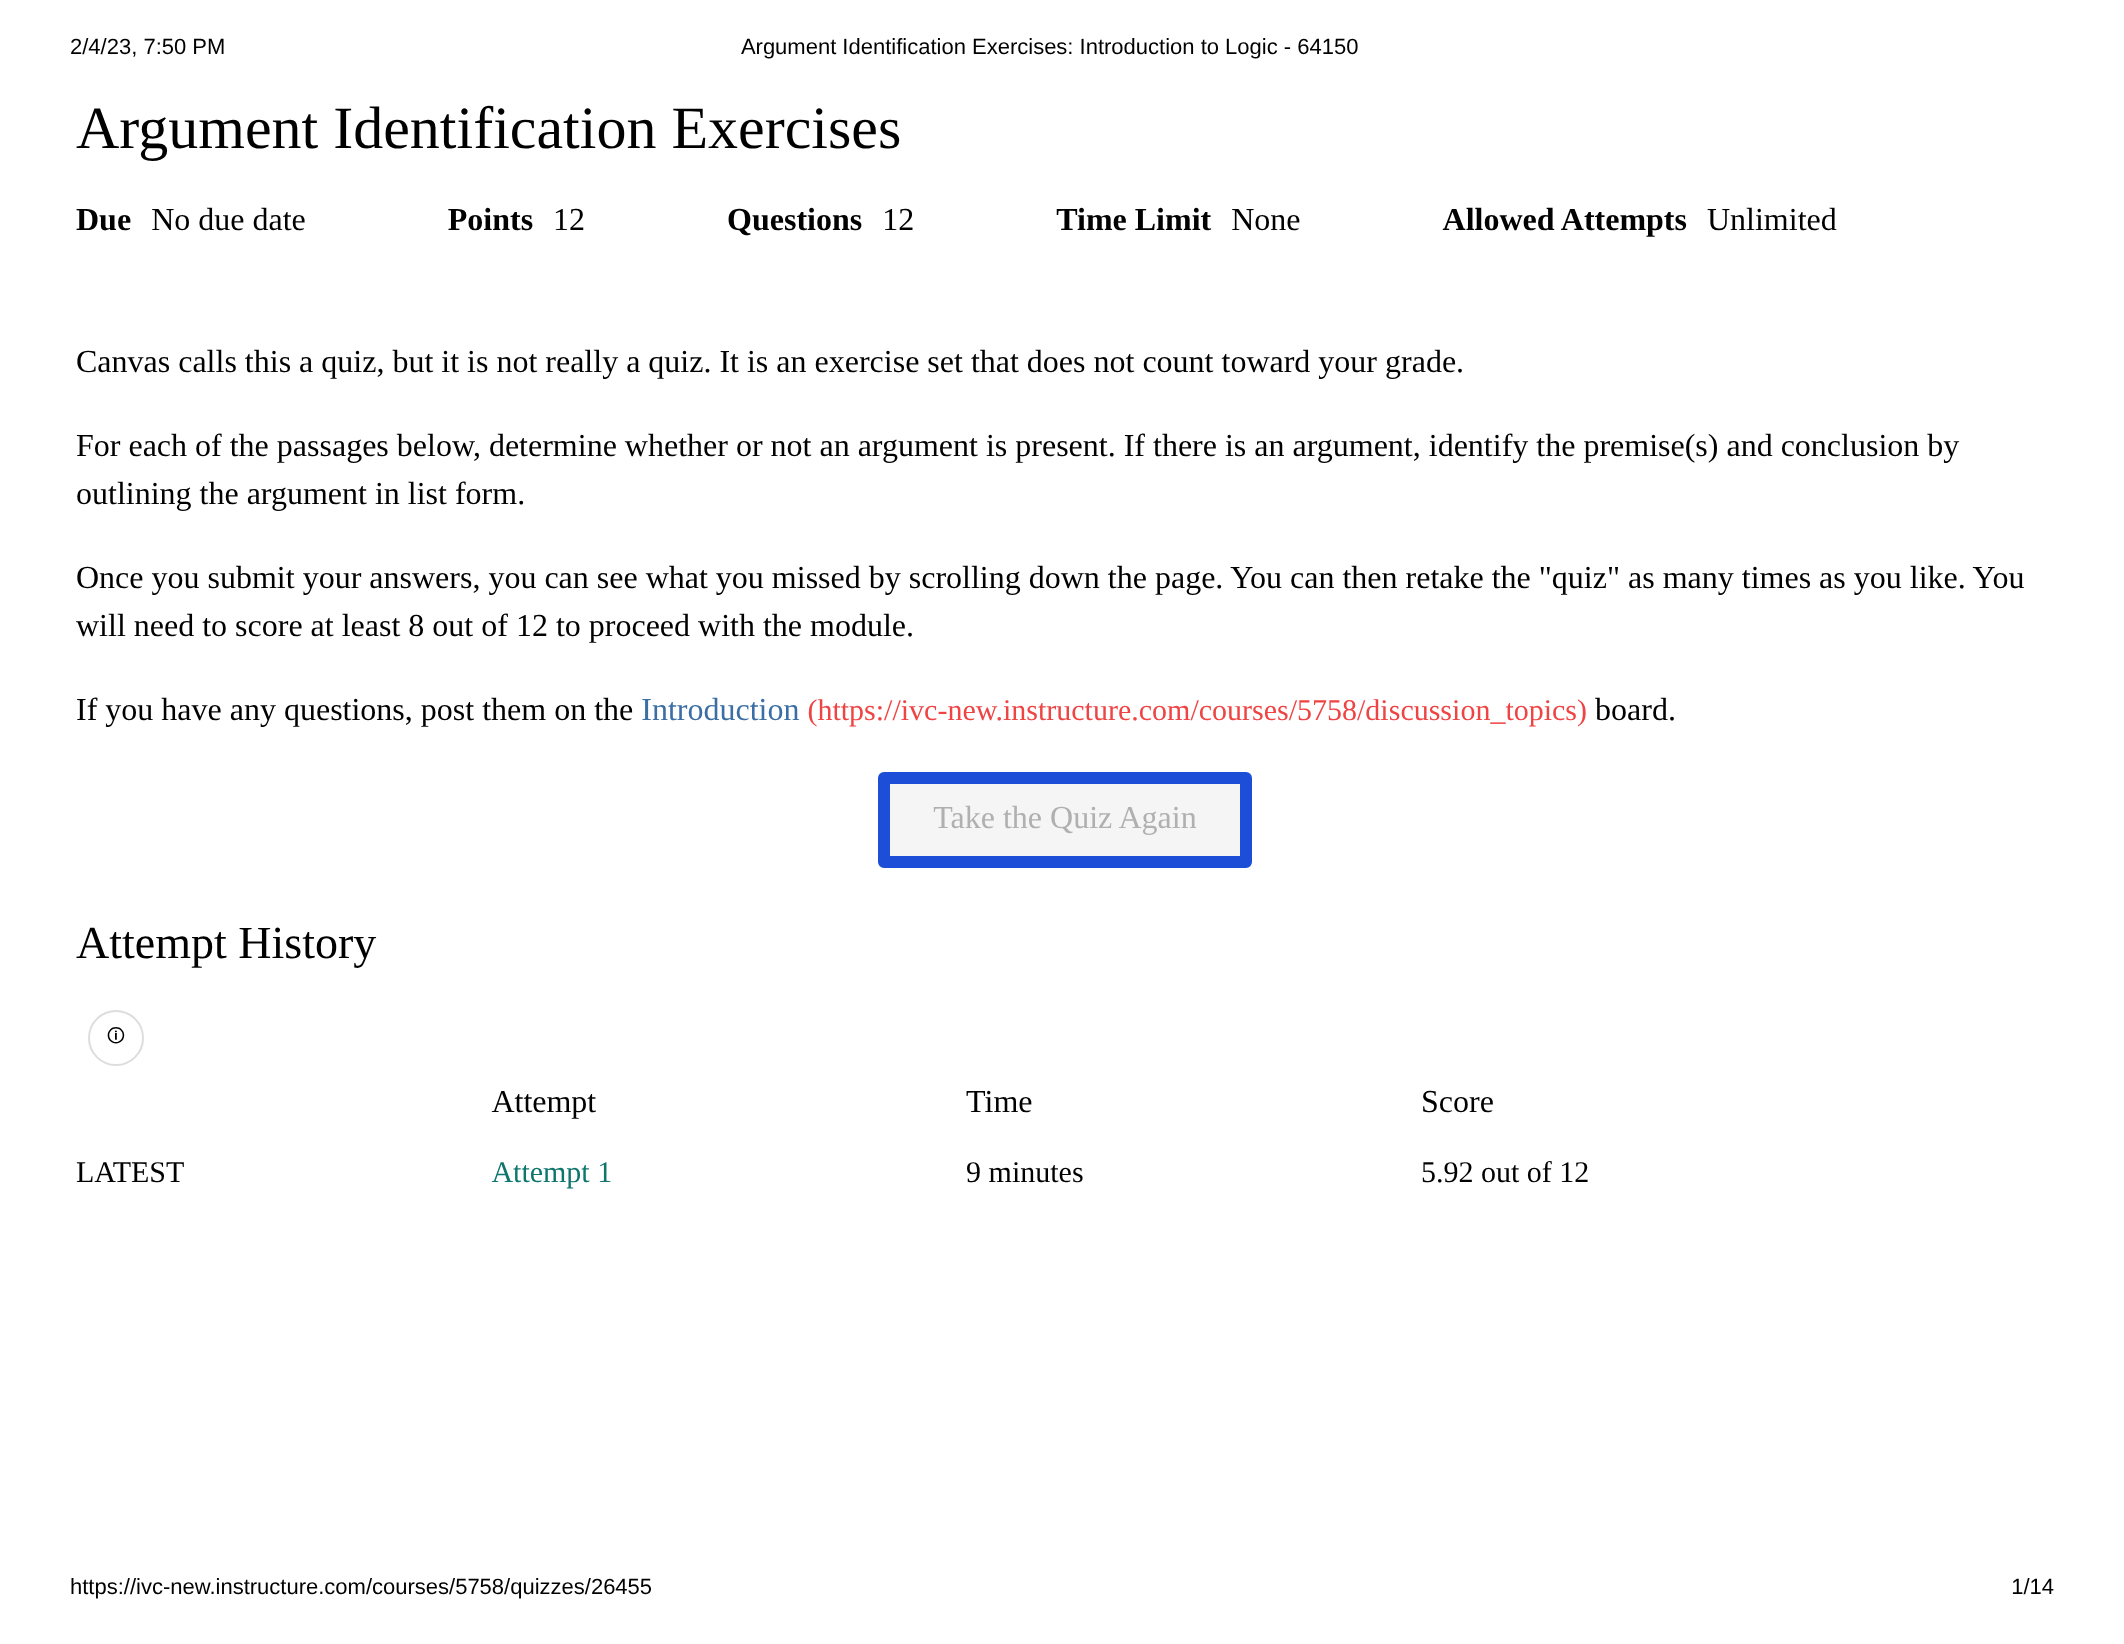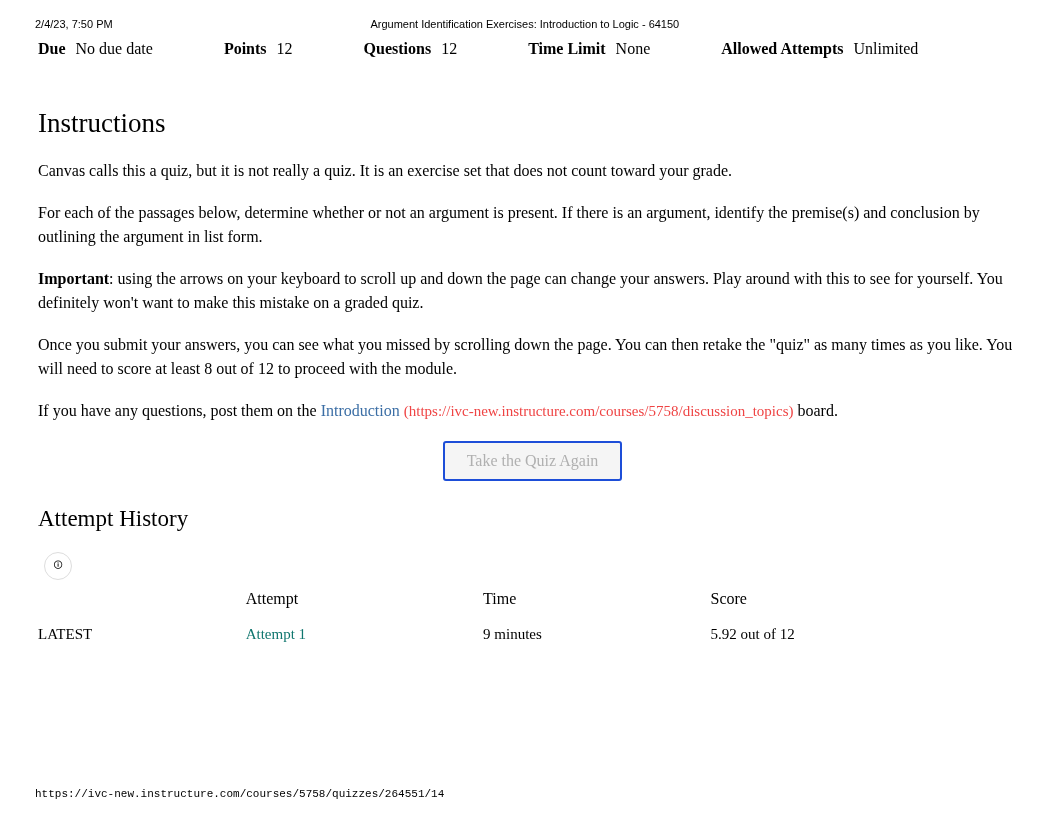--- a/index.html
+++ b/index.html
@@ -86,21 +86,21 @@
     .link-url {
       color: #ef4444;
       font-size: 15px;
     }
     .quiz-button-wrap {
       text-align: center;
       margin: 15px 0 25px 0;
     }
     .quiz-button {
       display: inline-block;
-      border: 2px solid #1d4ed8;
+      border: 6px solid #1d4ed8;
       background: #f5f5f5;
       color: #b0b0b0;
       padding: 9px 22px;
       font-size: 16px;
       border-radius: 3px;
       font-family: inherit;
     }
     h2.attempt-heading {
       font-size: 23px;
       font-weight: normal;
@@ -141,35 +141,37 @@
     }
     .attempt-link {
       color: #0f766e;
     }
     .footer-row {
       position: absolute;
       bottom: 22px;
       left: 35px;
       right: 35px;
       display: flex;
+      justify-content: space-between;
       font-size: 11px;
-      font-family: Liberation Mono, monospace;
+      font-family: Liberation Sans, sans-serif;
     }
   </style>
 </head>
 <body>
 
 <div class="header-row">
   <div class="header-left">2/4/23, 7:50 PM</div>
   <div class="header-center">Argument Identification Exercises: Introduction to Logic - 64150</div>
   <div style="width:90px"></div>
 </div>
 
 <div class="content">
 
+  <h1 class="main-title">Argument Identification Exercises</h1>
 
   <div class="meta-row">
     <div class="meta-item">
       <span class="meta-label">Due</span>
       <span class="meta-value">No due date</span>
     </div>
     <div class="meta-item">
       <span class="meta-label">Points</span>
       <span class="meta-value">12</span>
     </div>
@@ -180,27 +182,23 @@
     <div class="meta-item">
       <span class="meta-label">Time Limit</span>
       <span class="meta-value">None</span>
     </div>
     <div class="meta-item">
       <span class="meta-label">Allowed Attempts</span>
       <span class="meta-value">Unlimited</span>
     </div>
   </div>
 
-  <h2 class="section-heading">Instructions</h2>
 
   <p class="para">Canvas calls this a quiz, but it is not really a quiz. It is an exercise set that does not count toward your grade.</p>
   <p class="para">For each of the passages below, determine whether or not an argument is present. If there is an argument, identify the premise(s) and conclusion by outlining the argument in list form.</p>
-  <p class="para">
-    <span class="important-label">Important</span><span>: using the arrows on your keyboard to scroll up and down the page can change your answers. Play around with this to see for yourself. You definitely won't want to make this mistake on a graded quiz.</span>
-  </p>
 
 
   <p class="para">Once you submit your answers, you can see what you missed by scrolling down the page. You can then retake the "quiz" as many times as you like. You will need to score at least 8 out of 12 to proceed with the module.</p>
   <p class="para">
     <span>If you have any questions, post them on the </span><a class="link"><span>Introduction</span> <span class="link-url">(https://ivc-new.instructure.com/courses/5758/discussion_topics)</span></a><span> board.</span>
   </p>
 
   <div class="quiz-button-wrap">
     <button class="quiz-button">Take the Quiz Again</button>
   </div>

